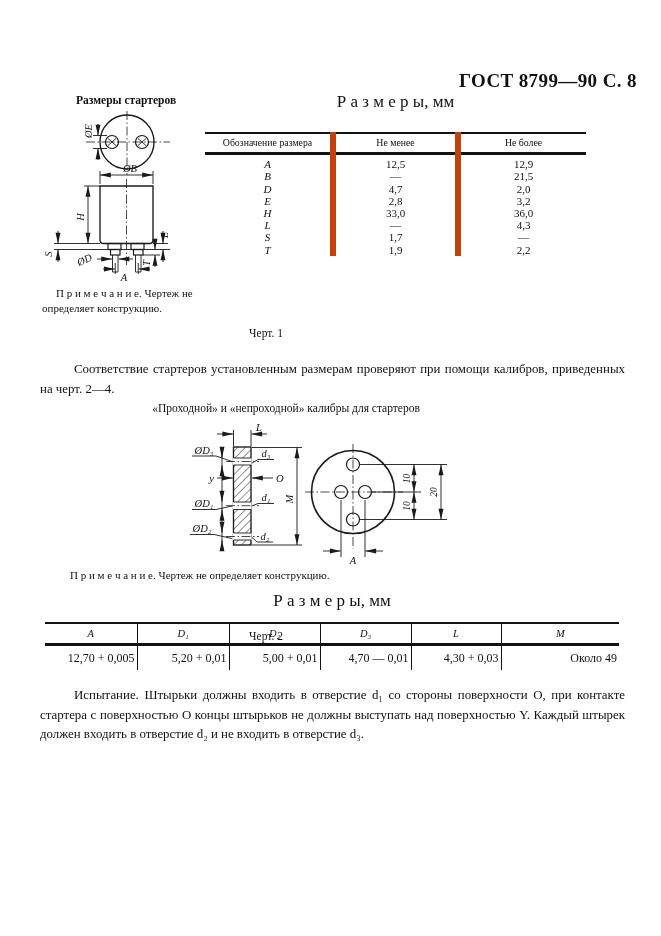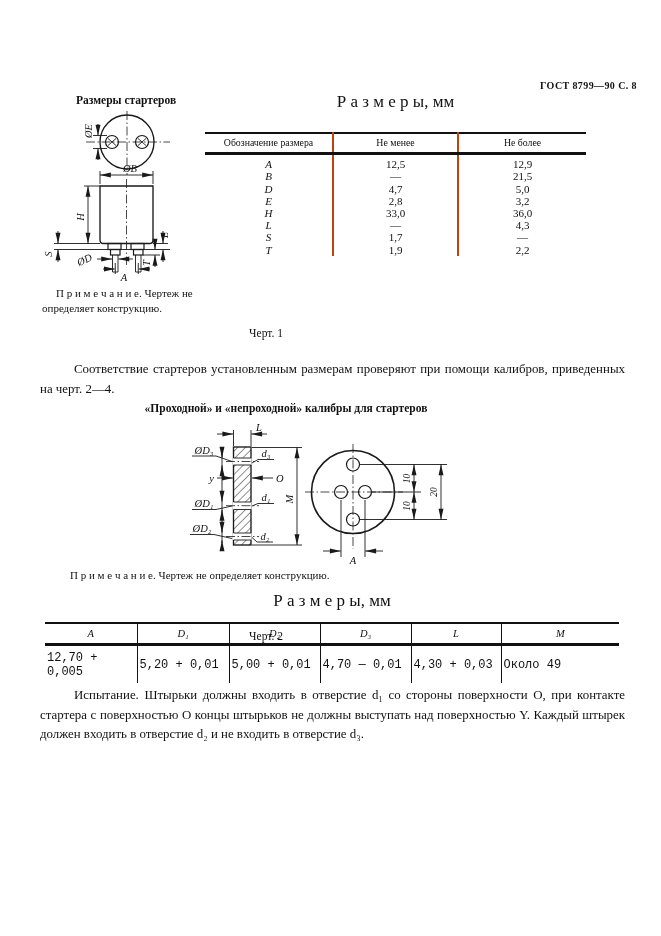--- a/index.html
+++ b/index.html
@@ -1,46 +1,46 @@
 <!DOCTYPE html>
 <html lang="ru"><head>
 <meta charset="utf-8">
 <style>
   html,body{margin:0;padding:0;background:#ffffff;}
   .page{
     position:relative;width:661px;height:936px;background:#fff;overflow:hidden;
     font-family:"Liberation Serif","DejaVu Serif",serif;color:#111;
   }
   .abs{position:absolute;}
-  .gost-header{top:80px;right:24px;font-weight:bold;font-size:10px;letter-spacing:.4px;}
+  .gost-header{top:70px;right:24px;font-weight:bold;font-size:19px;letter-spacing:.4px;}
   .fig1-title{top:94px;left:76px;font-weight:bold;font-size:11.5px;}
   .tbl1-wrap{top:92px;left:205px;width:381px;}
   .tbl2-wrap{top:591px;left:45px;width:574px;}
   .tbl-title{text-align:center;font-size:17px;margin-bottom:11px;}
   table{border-collapse:collapse;width:100%;table-layout:fixed;}
   .t1{border-top:2px solid #111;margin-top:20px;}
   .t1 th{border-bottom:3px solid #111;font-weight:normal;font-size:9.8px;line-height:1.25;padding:3px 6px;text-align:center;vertical-align:middle;}
-  .t1 th + th, .t1 td + td{border-left:2px solid #c2410c;}
+  .t1 th + th, .t1 td + td{border-left:6px solid #c2410c;}
   .t1 tbody tr:first-child td{padding-top:3px;}
   .t1 td{font-size:11px;line-height:12.2px;text-align:center;padding:0;}
   .t2{border-top:2.5px solid #111;}
   .t2 th{border-bottom:3px solid #111;font-weight:normal;font-style:italic;font-size:10.5px;padding:4px 2px;text-align:center;}
   .t2 th + th, .t2 td + td{border-left:1.5px solid #111;}
-  .t2 td{font-size:12px;text-align:left;padding:5px 2px 4px 2px;font-family:Liberation Mono, monospace;}
+  .t2 td{font-size:12px;text-align:right;padding:5px 2px 4px 2px;}
   .it{font-style:italic;}
   .note1{top:286px;left:42px;width:180px;font-size:11px;line-height:1.4;text-indent:14px;}
   .note2{top:569px;left:70px;width:560px;font-size:11px;}
   .caption{left:0;width:532px;text-align:center;font-size:11.5px;}
   .cap1{top:327px;}
   .cap2{top:630px;}
   .para{left:40px;width:585px;font-size:12.9px;line-height:1.52;text-align:justify;}
   .para p{margin:0;text-indent:34px;}
   .p1{top:360px;}
   .p23{top:686px;}
-  .fig2-heading{top:402px;left:0;width:572px;text-align:center;font-weight:bold;font-size:11.5px;}
+  .fig2-heading{top:402px;left:0;width:572px;text-align:center;font-weight:normal;font-size:11.5px;}
   svg{position:absolute;overflow:visible;}
   .ln{stroke:#1a1a1a;stroke-width:.9;fill:none;}
   .s12{stroke-width:1.2;}
   .s13{stroke-width:1.35;}
   .s16{stroke-width:1.6;}
   .cl{stroke:#1a1a1a;stroke-width:.8;fill:none;stroke-dasharray:9 2.5 1.5 2.5;}
   .lb{font:italic 10.5px "Liberation Serif","DejaVu Serif",serif;fill:#111;}
   .lbs{font:italic 9.5px "Liberation Serif","DejaVu Serif",serif;fill:#111;}
   .mid{text-anchor:middle;}
   .end{text-anchor:end;}
@@ -147,21 +147,21 @@
             <td>12,9</td>
           </tr>
         <tr>
             <td class="it">B</td>
             <td>—</td>
             <td>21,5</td>
           </tr>
         <tr>
             <td class="it">D</td>
             <td>4,7</td>
-            <td>5,0</td>
+            <td>2,0</td>
           </tr>
         <tr>
             <td class="it">E</td>
             <td>2,8</td>
             <td>3,2</td>
           </tr>
         <tr>
             <td class="it">H</td>
             <td>33,0</td>
             <td>36,0</td>

